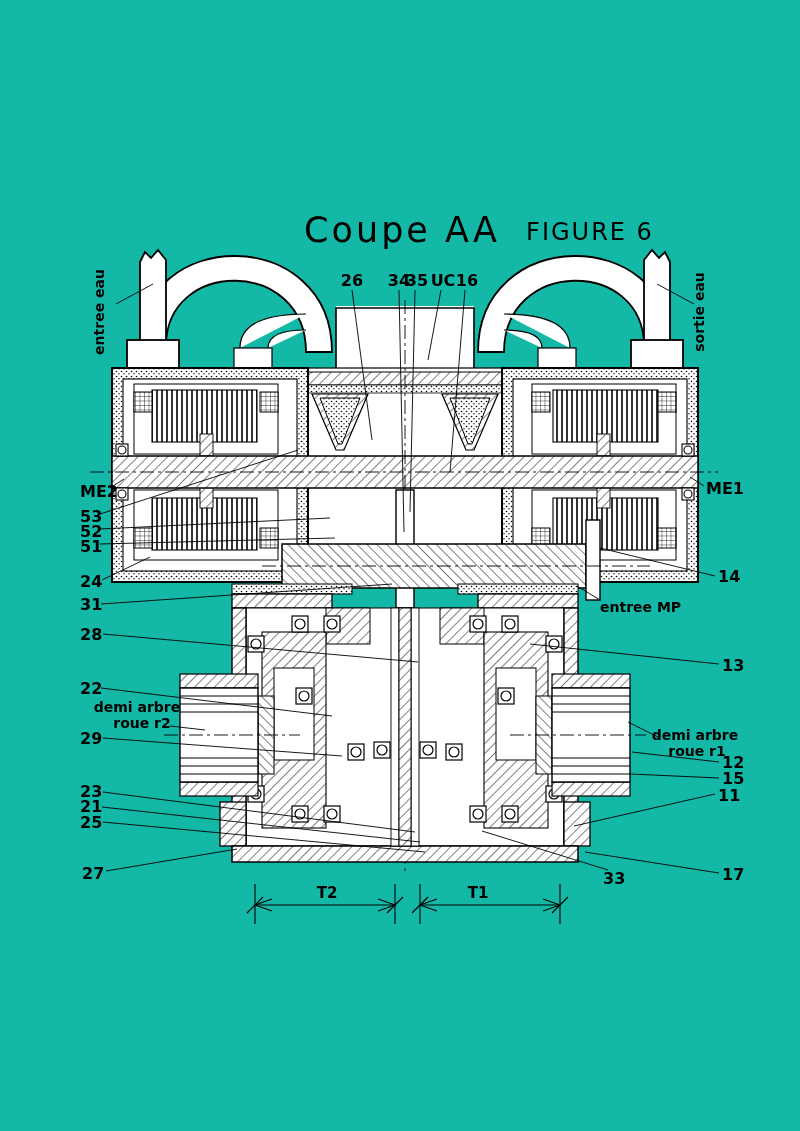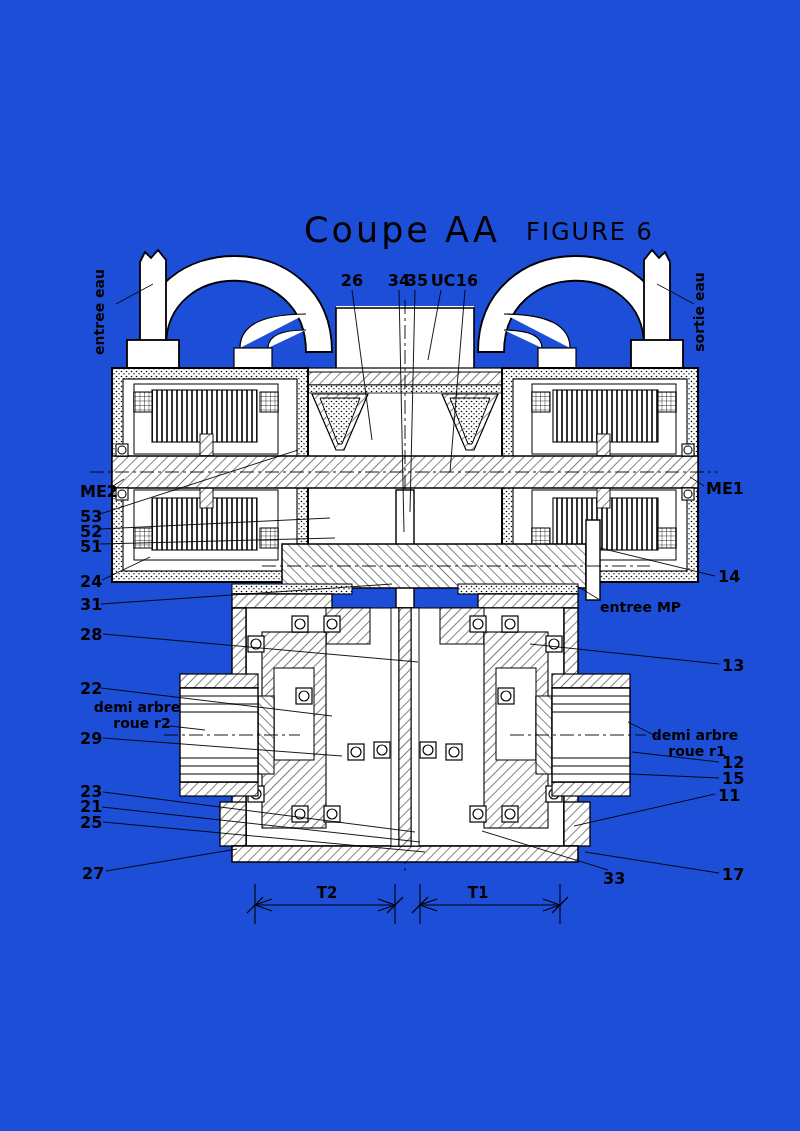--- a/index.html
+++ b/index.html
@@ -1,16 +1,16 @@
 <!DOCTYPE html>
 <html><head>
 <meta charset="utf-8">
 <style>
   html,body{margin:0;padding:0;background:#fff;}
-  #page{position:relative;width:800px;height:1131px;background:#1d4ed8;overflow:hidden;}
+  #page{position:relative;width:800px;height:1131px;background:#14b8a6;overflow:hidden;}
   svg{position:absolute;left:0;top:0;}
   svg text{font-family:"DejaVu Sans","Liberation Sans",sans-serif;fill:#000;}
   .title{font-size:35px;font-weight:400;letter-spacing:3px;}
   .fig{font-size:24px;font-weight:400;letter-spacing:2px;}
   .num{font-size:16px;font-weight:700;}
   .sm{font-size:14px;font-weight:700;}
   .dim{font-size:15px;font-weight:700;}
   .ol{fill:#fff;stroke:#000;stroke-width:1.8;}
   .ol1{fill:#fff;stroke:#000;stroke-width:1.2;}
   .ld{stroke:#000;stroke-width:0.9;fill:none;}

